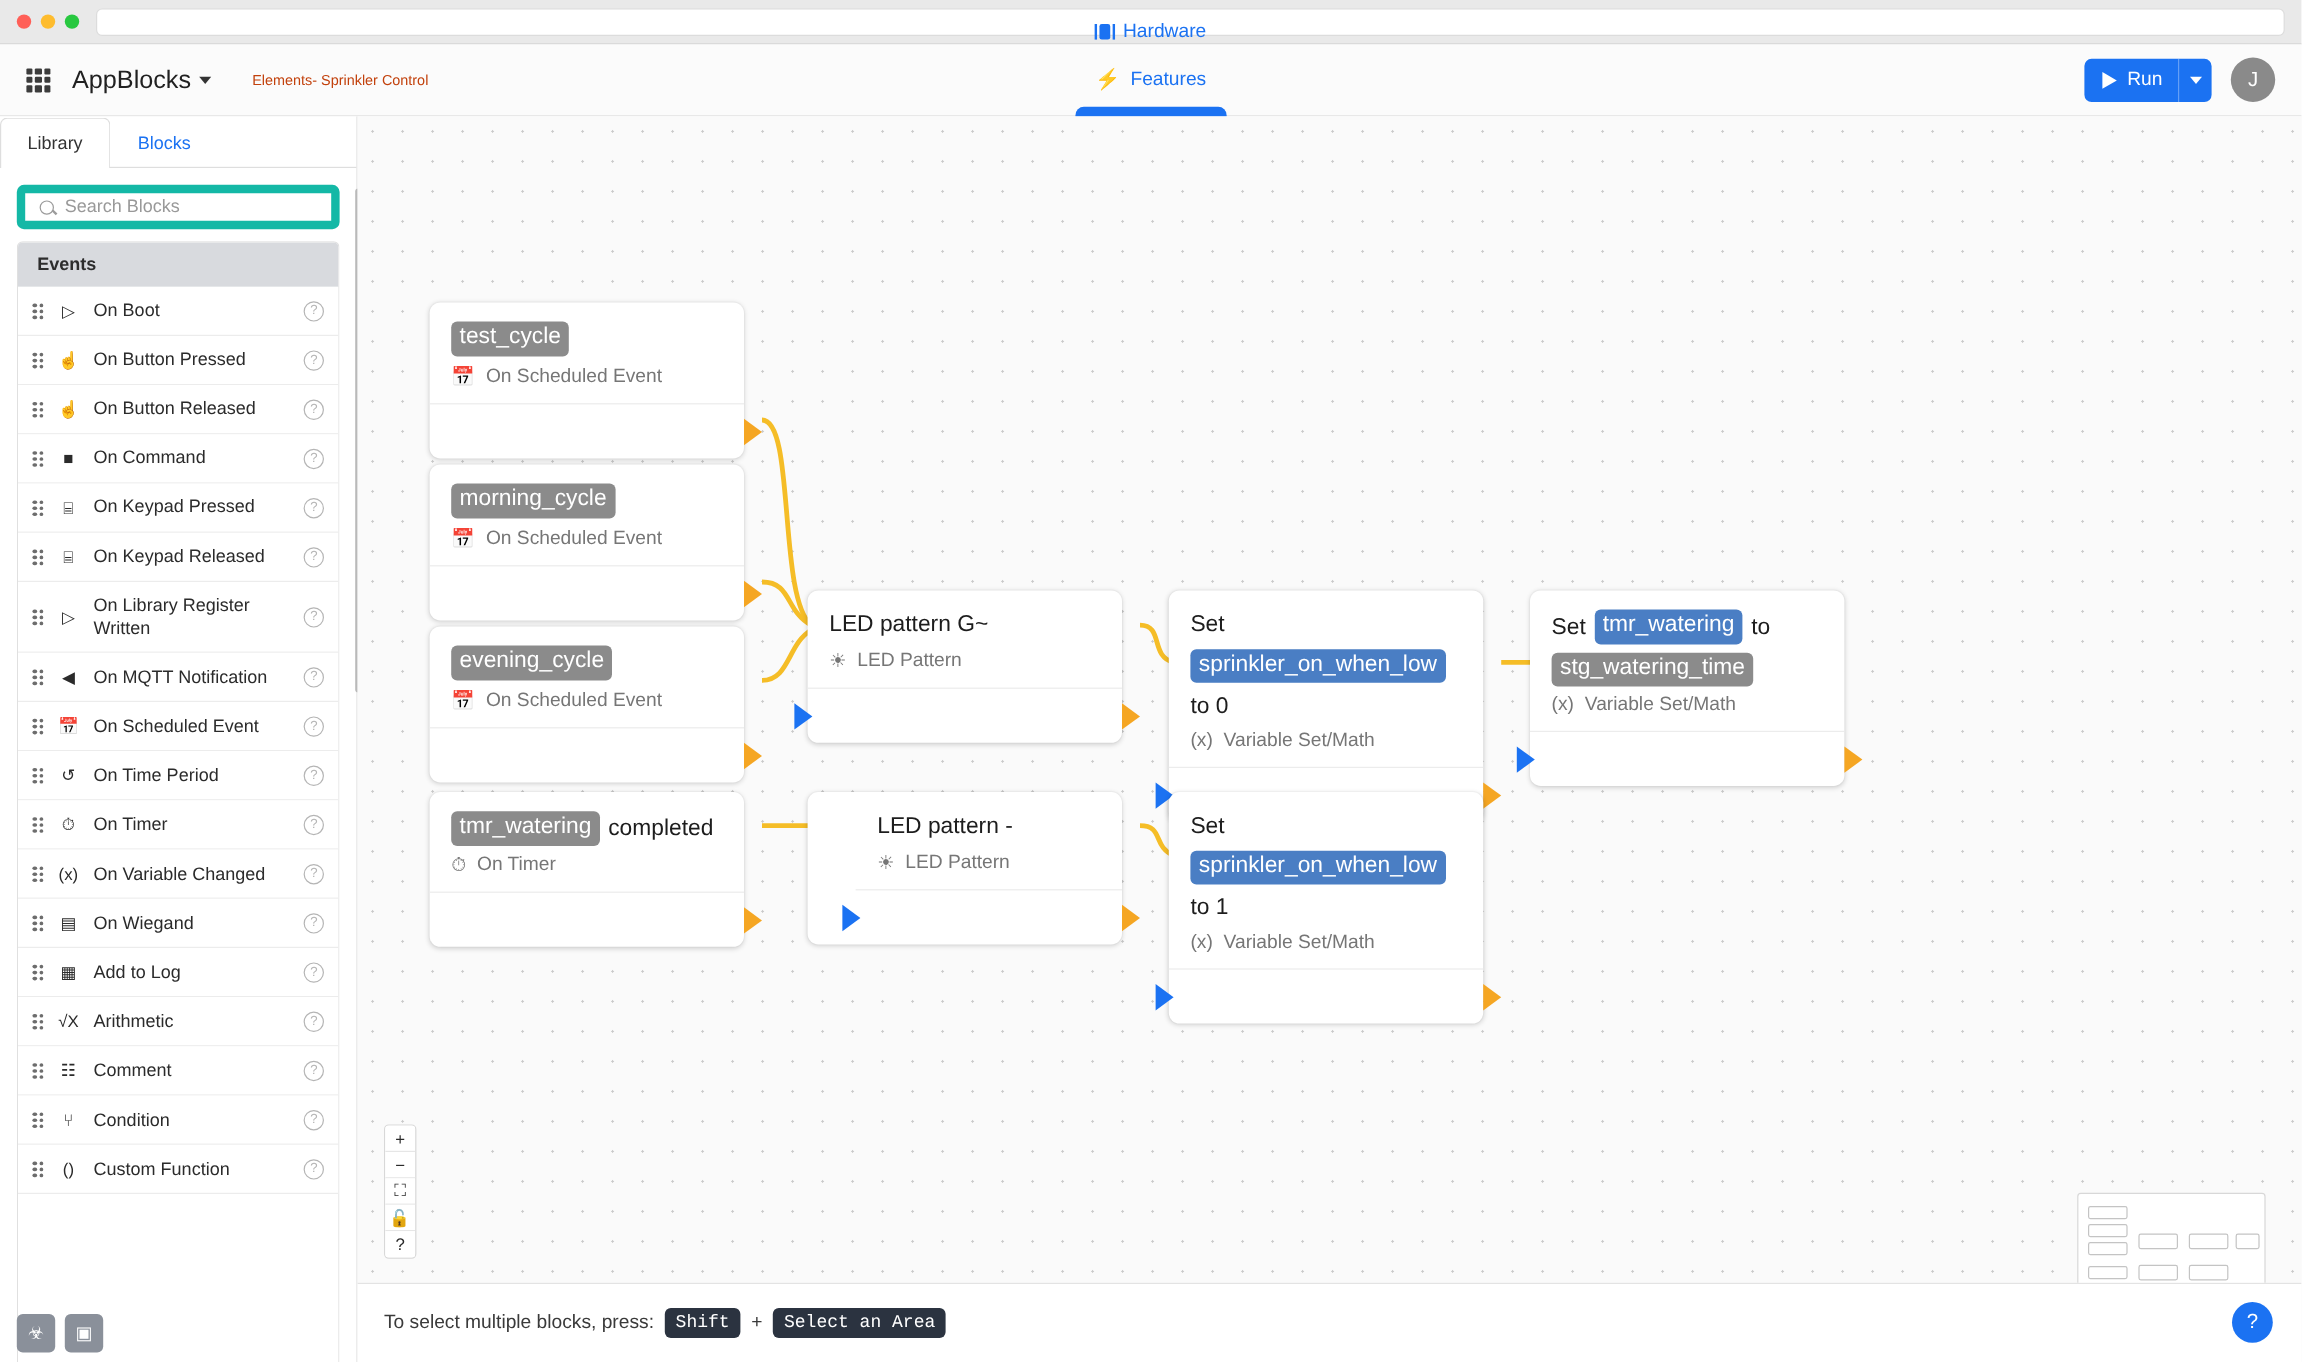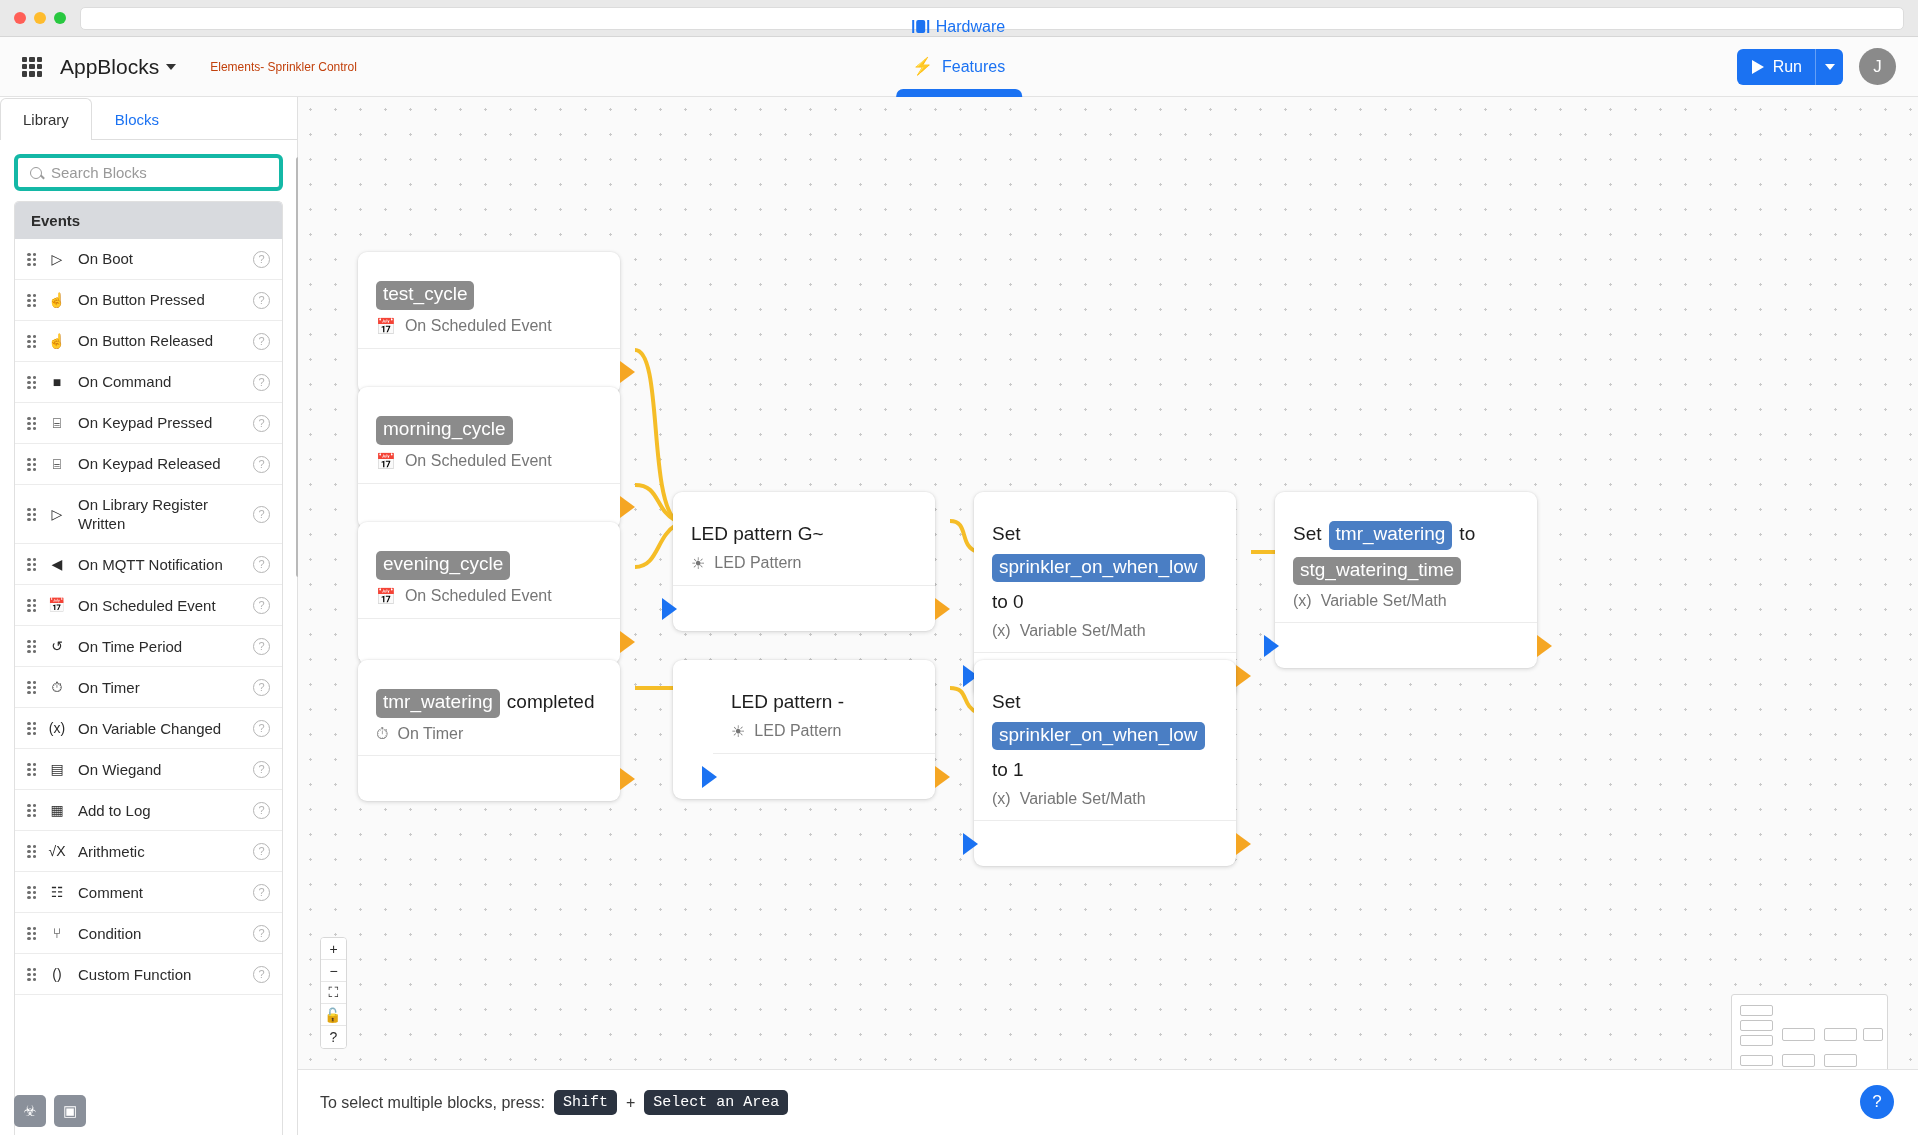--- a/index.html
+++ b/index.html
@@ -126,21 +126,21 @@
     padding: 0 22px; display: flex; align-items: center; font-size: 15px;
     color: #1b72f2; cursor: pointer; border: 1px solid transparent;
     border-bottom: none; position: relative; top: 1px;
   }
   .tab.active {
     color: #333; background: #fff; border-color: #dedede;
     border-top-left-radius: 6px; border-top-right-radius: 6px;
   }
   .searchwrap { padding: 14px 14px 10px; }
   .searchbox {
-    height: 37px; border: 4px solid #14b8a6; border-radius: 6px;
+    height: 37px; border: 7px solid #14b8a6; border-radius: 6px;
     display: flex; align-items: center; gap: 9px; padding: 0 12px;
     background: #fff;
   }
   .mag {
     width: 12px; height: 12px; border: 1.7px solid #9b9b9b;
     border-radius: 50%; position: relative; flex: none;
   }
   .mag::after {
     content: ""; position: absolute; width: 5px; height: 1.7px;
     background: #9b9b9b; right: -4px; bottom: 0; transform: rotate(45deg);
@@ -205,21 +205,21 @@
     background-size: 25px 25px;
   }
 
   .block {
     position: absolute; background: #fff; border-radius: 9px;
     box-shadow: 0 1px 4px rgba(0,0,0,.16), 0 0 0 1px rgba(0,0,0,.02);
   }
   .block .head { padding: 16px 18px 12px; }
   .block .title {
     font-size: 19px; color: #1d1d1d; line-height: 1.35;
-    display: flex; flex-wrap: wrap; gap: 7px; margin-top: 13px;
+    display: flex; flex-wrap: wrap; align-items: center; gap: 7px;
   }
   .badge {
     display: inline-block; border-radius: 5px; padding: 1px 7px 3px;
     color: #fff; font-size: 19px; line-height: 1.3;
   }
   .badge.gray { background: #8b8b8b; }
   .badge.blue { background: #4a7ec4; }
   .block .sub {
     margin-top: 7px; font-size: 16px; color: #767676;
     display: flex; align-items: center; gap: 9px;

